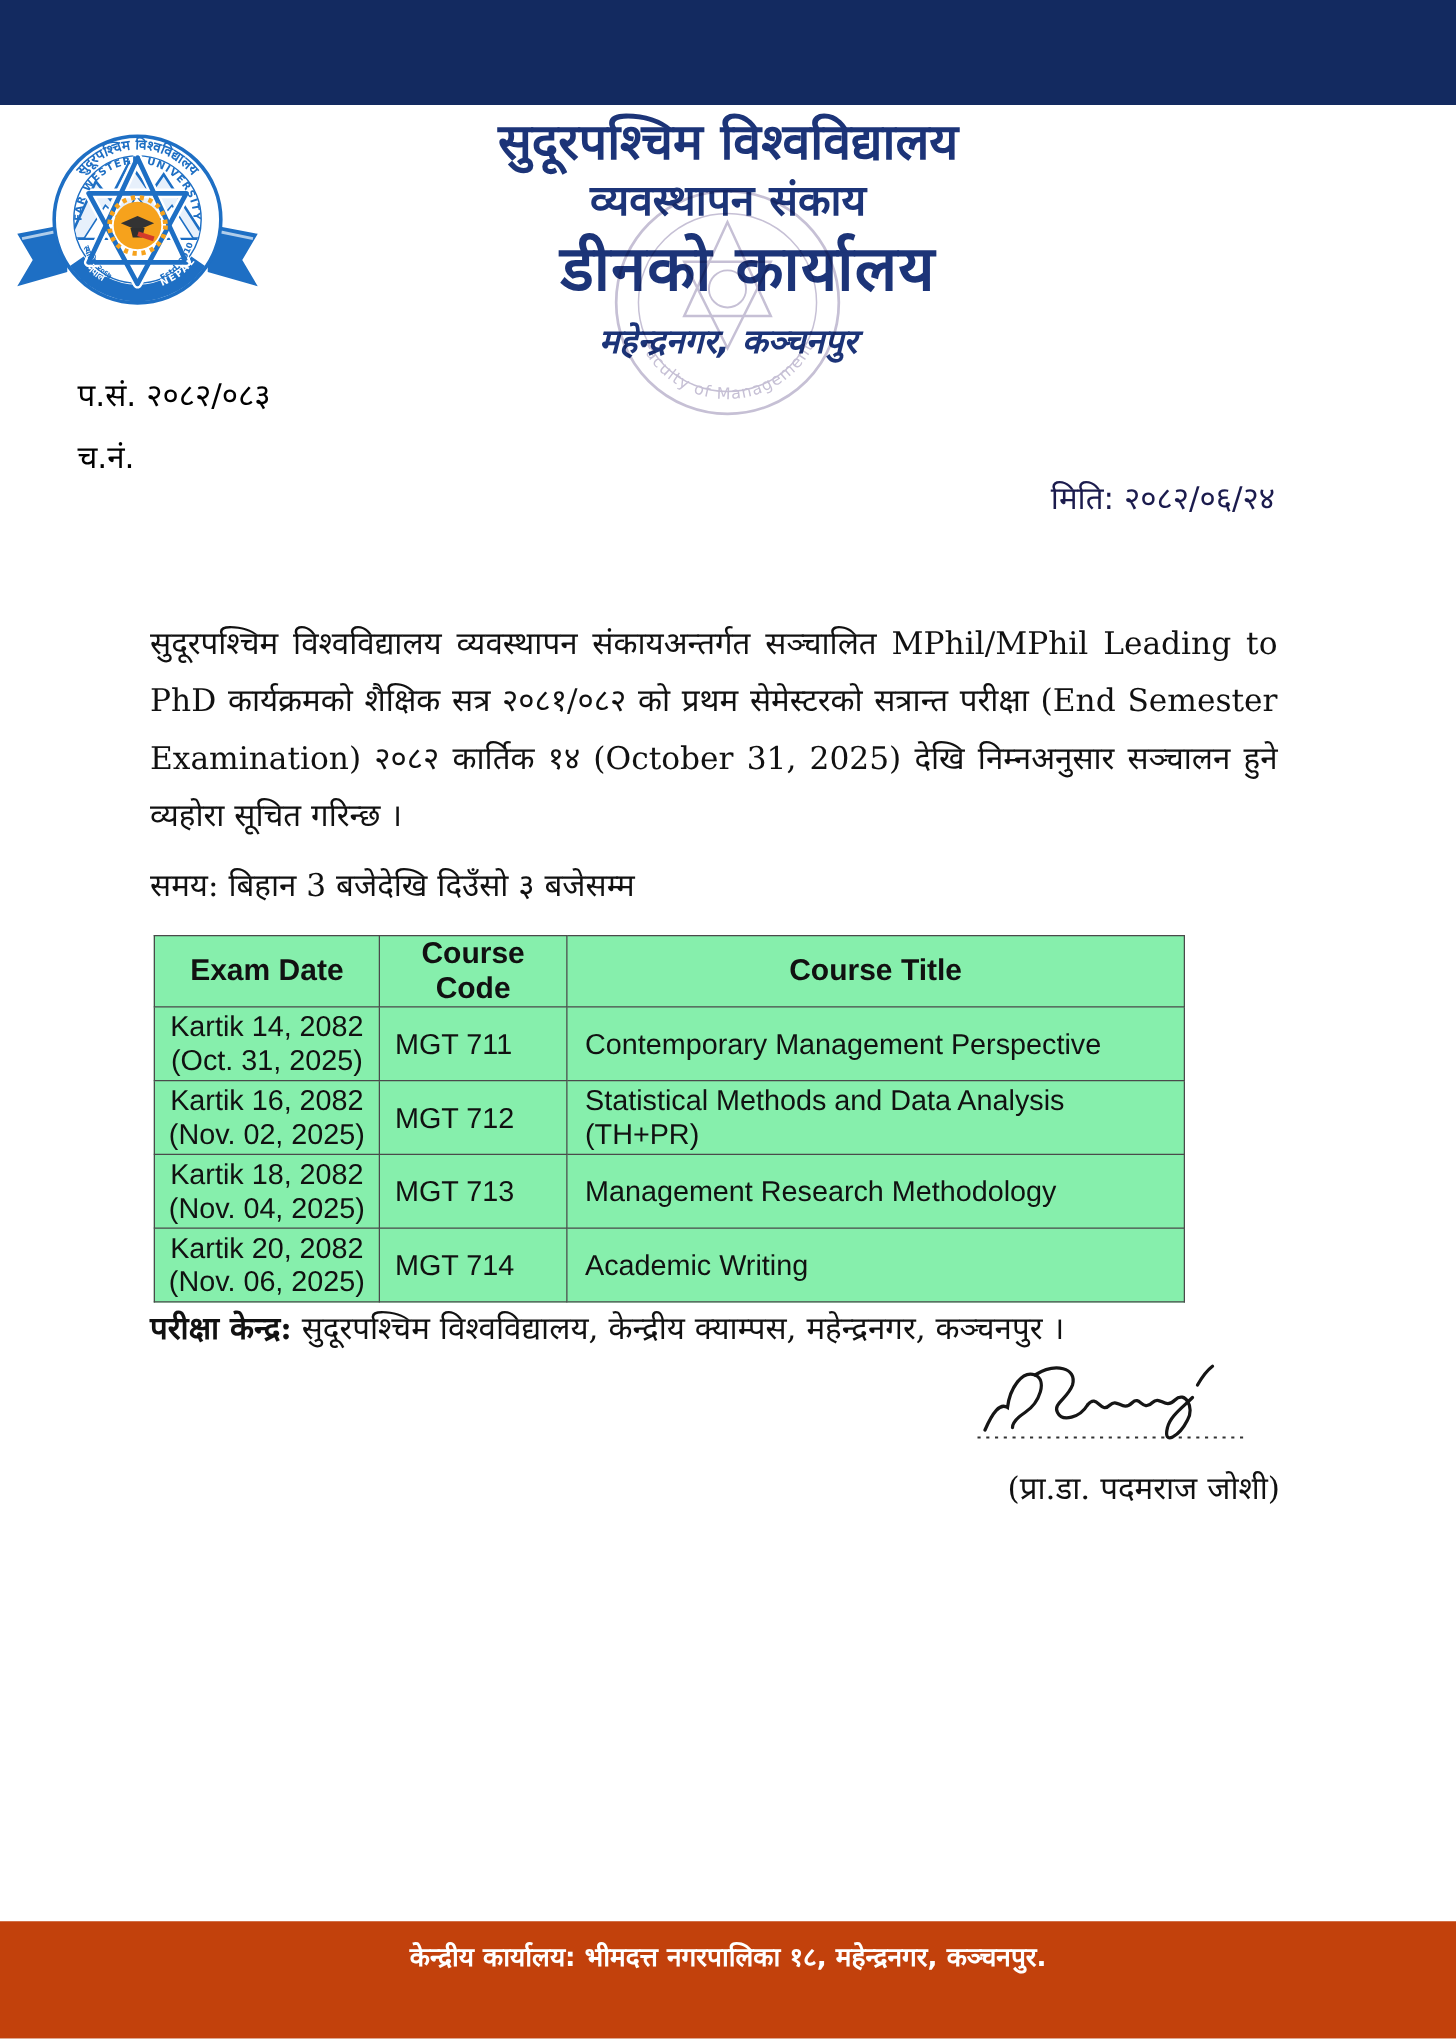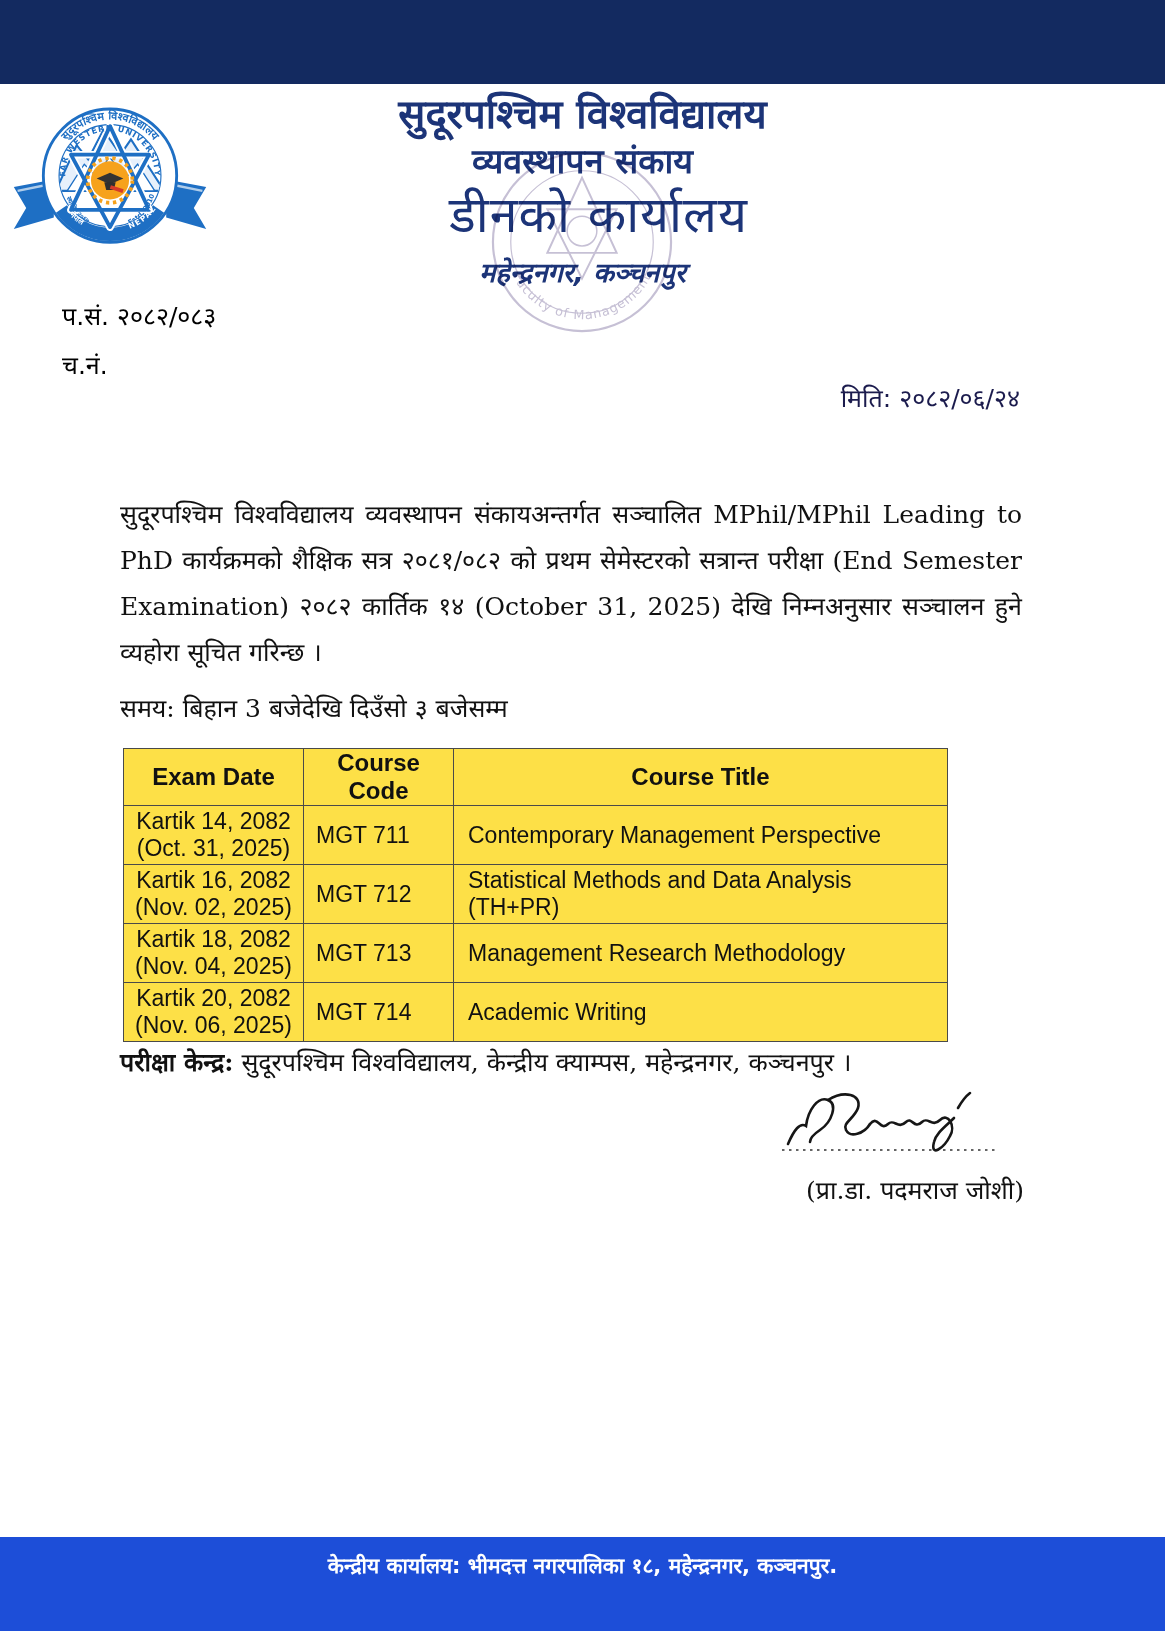--- a/index.html
+++ b/index.html
@@ -9,55 +9,55 @@
     font-family:"DejaVu Serif", serif; color:#111;
   }
   .navy-bar-top{position:absolute;top:0;left:0;width:100%;height:84px;background:#132a60;}
   
   .masthead{
     position:absolute;top:90px;left:0;width:100%;text-align:center;z-index:2;
     color:#1c3478;font-family:"DejaVu Sans",sans-serif;font-weight:bold;
   }
   .m1{font-size:40px;line-height:1.2;}
   .m2{font-size:34px;line-height:1.25;margin-top:2px;}
-  .m3{font-size:50px;font-weight:400;line-height:1.2;margin-top:2px;letter-spacing:1px;padding-left:32px;}
+  .m3{font-size:50px;font-weight:700;line-height:1.2;margin-top:2px;letter-spacing:1px;padding-left:32px;}
   .m4{font-size:27px;margin-top:8px;font-style:italic;}
   
   .logo{position:absolute;left:10px;top:96px;width:200px;height:165px;z-index:3;}
   
   .stamp{position:absolute;left:488px;top:148px;width:188px;height:188px;opacity:.5;z-index:4;mix-blend-mode:multiply;}
   
   .ref{position:absolute;left:62px;font-size:25px;color:#000000;font-family:"DejaVu Sans",sans-serif;z-index:5;}
   .ref-psn{top:298px;}
   .ref-chn{top:347px;}
   .date-line{position:absolute;right:145px;top:380px;font-size:25px;color:#1b1b4d;font-family:"DejaVu Sans",sans-serif;}
   
   .notice-title{position:absolute;top:428px;left:0;width:100%;text-align:center;font-size:27px;font-weight:bold;color:#000;}
   .notice-title span{text-decoration:underline;text-decoration-thickness:2px;text-underline-offset:6px;}
   .body-para{position:absolute;left:120px;width:902px;top:492px;font-size:25px;line-height:46px;text-align:justify;}
   .time-line{position:absolute;left:120px;top:690px;font-size:25px;}
   
   .exam-table{
     position:absolute;left:123px;top:748px;width:824px;border-collapse:collapse;table-layout:fixed;
-    font-family:"Liberation Sans",sans-serif;background:#fde047;
+    font-family:"Liberation Sans",sans-serif;background:#86efac;
   }
   .exam-table th,.exam-table td{border:1.5px solid #4a4a4a;}
   .exam-table th{height:36px;font-size:24px;font-weight:bold;text-align:center;padding:0;}
   .exam-table td{height:58px;padding:0;}
   .c-date{text-align:center;font-size:23px;line-height:27px;}
   .c-code{font-size:23px;padding-left:12px !important;}
   .c-title{font-size:23px;padding-left:14px !important;}
   
   .center-line{position:absolute;left:120px;top:1044px;font-size:25px;}
   .center-line b{font-weight:bold;}
   .signature-block{position:absolute;left:772px;top:1086px;width:240px;height:82px;}
   .sig-name{position:absolute;left:765px;top:1172px;width:300px;text-align:center;font-size:25px;}
   .sig-role{position:absolute;left:765px;top:1208px;width:300px;text-align:center;font-size:25px;}
   
-  .footer-bar{position:absolute;left:0;top:1537px;width:100%;height:94px;background:#1d4ed8;color:#fff;text-align:center;z-index:2;}
+  .footer-bar{position:absolute;left:0;top:1537px;width:100%;height:94px;background:#c2410c;color:#fff;text-align:center;z-index:2;}
   .footer-line1{margin-top:14px;font-size:21px;font-weight:bold;font-family:"DejaVu Sans",sans-serif;}
   .footer-line2{margin-top:7px;font-size:21px;font-family:"DejaVu Sans",sans-serif;}
   .footer-line2 .bold-part{font-weight:bold;}
 </style>
 </head>
 <body>
 
 <div class="page">
 
   <div class="navy-bar-top"></div>

